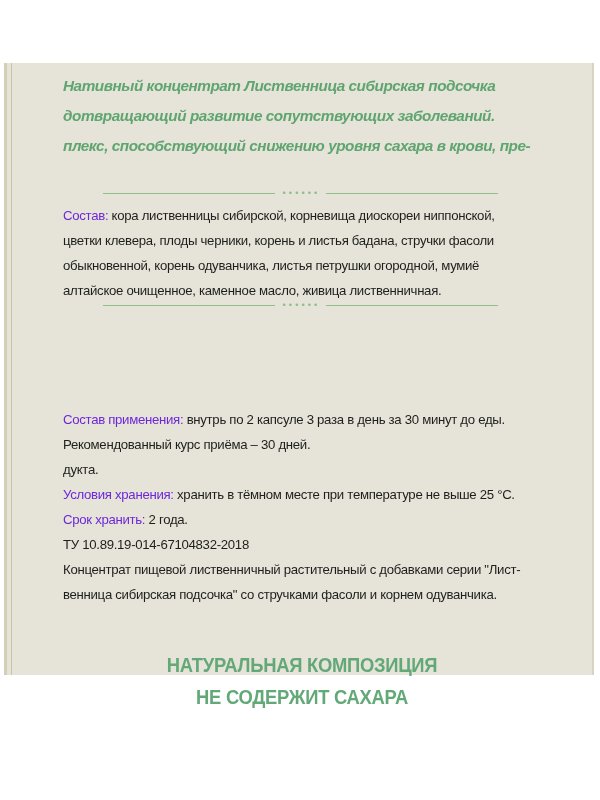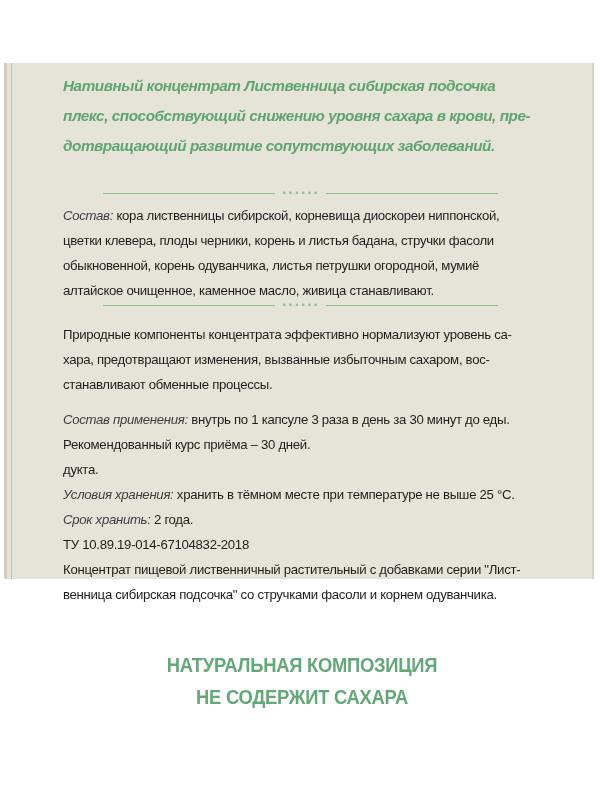--- a/index.html
+++ b/index.html
@@ -11,21 +11,21 @@
       width: 600px;
       height: 800px;
       position: relative;
       overflow: hidden;
     }
     .panel {
       position: absolute;
       left: 4px;
       top: 63px;
       width: 590px;
-      height: 516px;
+      height: 612px;
       background: #e6e3d9;
       border-left: 3px solid #d4cfb8;
       box-sizing: border-box;
     }
     .panel::before {
       content: "";
       position: absolute;
       left: 4px;
       top: 0;
       bottom: 0;
@@ -79,22 +79,21 @@
       line-height: 8px;
     }
     .body-text {
       color: #1e1f1c;
       font-size: 13.2px;
       line-height: 25px;
       letter-spacing: -0.3px;
       text-align: justify;
     }
     .label {
-      color: #404040;
-      font-style: italic;
+      color: #6d28d9;
     }
     .composition { top: 140px; }
     .about { top: 259px; }
     .usage { top: 344px; }
     .usage .line-row, .composition .line-row, .about .line-row {
       display: block;
     }
     .slogan {
       position: absolute;
       left: 0;
@@ -110,51 +109,46 @@
       transform: scaleX(0.92);
     }
   </style>
 </head>
 <body>
 
 <div class="panel">
 
   <div class="content intro">
     <span class="line-row" style="display:block">Нативный концентрат Лиственница сибирская подсочка</span>
+    <span class="line-row" style="display:block">дотвращающий развитие сопутствующих заболеваний.</span>
     <span class="line-row" style="display:block">плекс, способствующий снижению уровня сахара в крови, пре-</span>
-    <span class="line-row" style="display:block">дотвращающий развитие сопутствующих заболеваний.</span>
   </div>
 
   <div class="divider" style="top:126px">
     <span class="line"></span>
     <span class="dots">••••••</span>
     <span class="line"></span>
   </div>
 
   <div class="content body-text composition">
     <span class="line-row"><span class="label">Состав:</span><span> кора лиственницы сибирской, корневища диоскореи ниппонской,</span></span>
     <span class="line-row">цветки клевера, плоды черники, корень и листья бадана, стручки фасоли</span>
     <span class="line-row">обыкновенной, корень одуванчика, листья петрушки огородной, мумиё</span>
-    <span class="line-row">алтайское очищенное, каменное масло, живица станавливают.</span>
+    <span class="line-row">алтайское очищенное, каменное масло, живица лиственничная.</span>
   </div>
 
   <div class="divider" style="top:238px">
     <span class="line"></span>
     <span class="dots">••••••</span>
     <span class="line"></span>
   </div>
 
-  <div class="content body-text about">
-    <span class="line-row">Природные компоненты концентрата эффективно нормализуют уровень са-</span>
-    <span class="line-row">хара, предотвращают изменения, вызванные избыточным сахаром, вос-</span>
-    <span class="line-row">станавливают обменные  процессы.</span>
-  </div>
 
   <div class="content body-text usage">
-    <span class="line-row"><span class="label">Состав применения:</span><span> внутрь по 1 капсуле 3 раза в день за 30 минут до еды.</span></span>
+    <span class="line-row"><span class="label">Состав применения:</span><span> внутрь по 2 капсуле 3 раза в день за 30 минут до еды.</span></span>
     <span class="line-row">Рекомендованный курс приёма – 30 дней.</span>
     <span class="line-row">дукта.</span>
     <span class="line-row"><span class="label">Условия хранения:</span><span> хранить в тёмном месте при температуре не выше 25 °С.</span></span>
     <span class="line-row"><span class="label">Срок хранить:</span><span>  2 года.</span></span>
     <span class="line-row">ТУ 10.89.19-014-67104832-2018</span>
     <span class="line-row">Концентрат пищевой лиственничный растительный с добавками серии "Лист-</span>
     <span class="line-row">венница сибирская подсочка" со стручками фасоли и корнем одуванчика.</span>
   </div>
 
   <div class="slogan">

